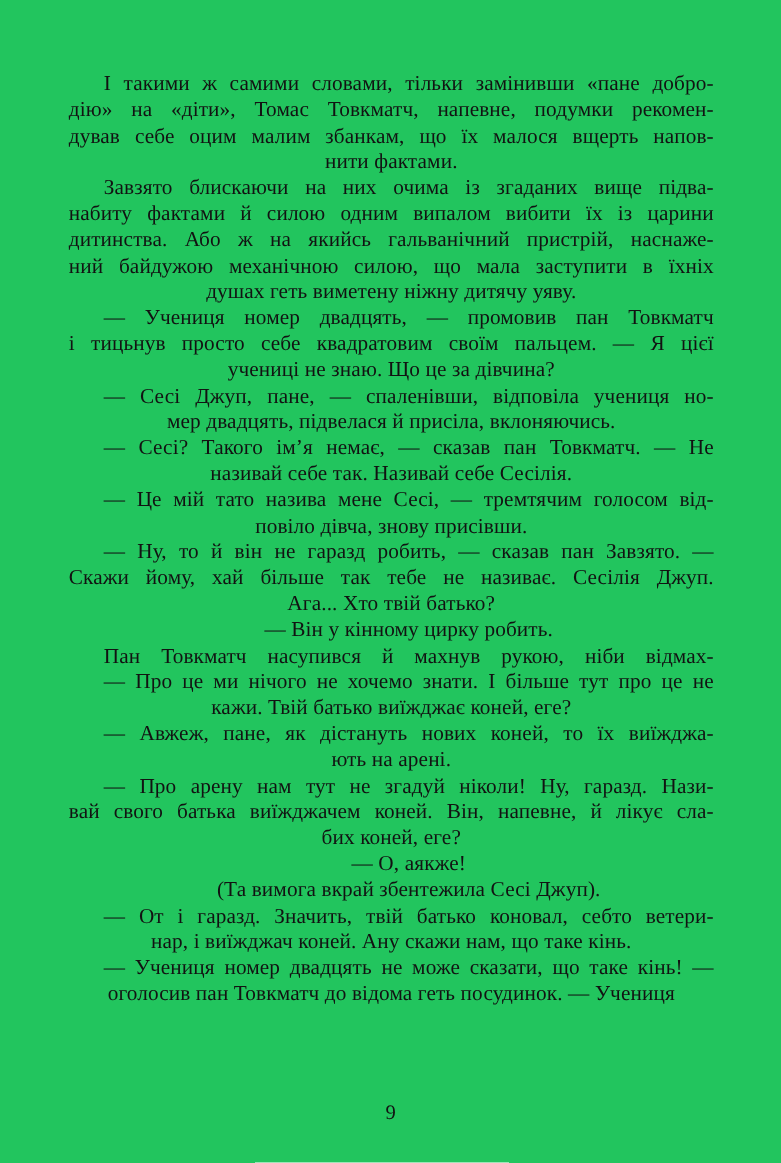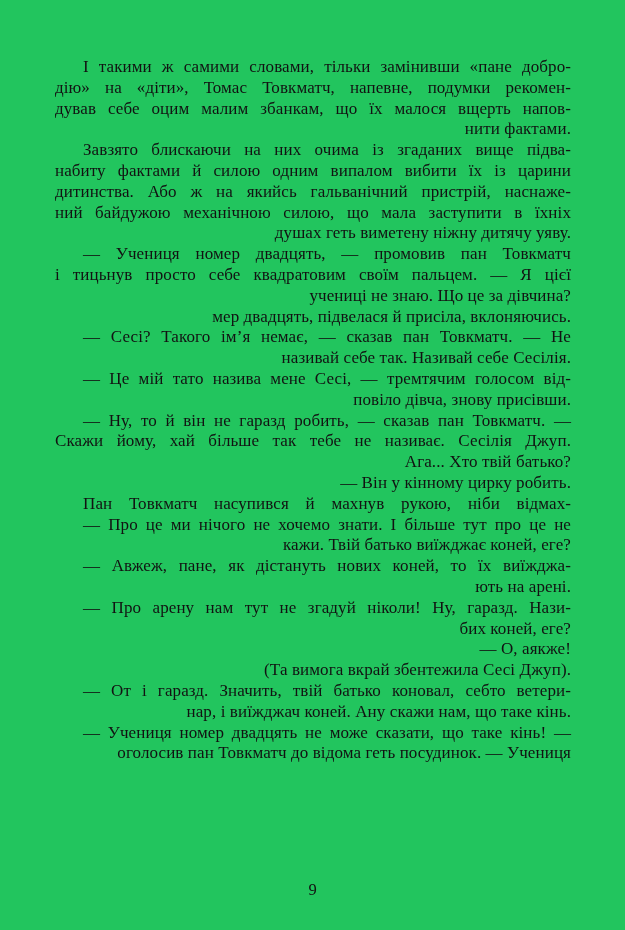--- a/index.html
+++ b/index.html
@@ -33,21 +33,21 @@
     margin: 0;
     padding: 0;
   }
   .line {
     display: block;
     text-align: justify;
     text-align-last: justify;
     white-space: normal;
   }
   .line.last {
-    text-align: right;
+    text-align: center;
     text-align-last: auto;
   }
   .line.first {
     text-indent: 28px;
   }
   .page-number {
     position: absolute;
     left: 0;
     right: 0;
     top: 880px;
@@ -73,51 +73,53 @@
         <span class="line">дитинства. Або ж на якийсь гальванічний пристрій, наснаже-</span>
         <span class="line">ний байдужою механічною силою, що мала заступити в їхніх</span>
         <span class="line last">душах геть виметену ніжну дитячу уяву.</span>
       </p>
       <p class="para">
         <span class="line first">— Учениця номер двадцять, — промовив пан Товкматч</span>
         <span class="line">і тицьнув просто себе квадратовим своїм пальцем. — Я цієї</span>
         <span class="line last">учениці не знаю. Що це за дівчина?</span>
       </p>
       <p class="para">
+        <span class="line first">— Сесі Джуп, пане, — спаленівши, відповіла учениця но-</span>
         <span class="line last">мер двадцять, підвелася й присіла, вклоняючись.</span>
       </p>
       <p class="para">
         <span class="line first">— Сесі? Такого ім’я немає, — сказав пан Товкматч. — Не</span>
         <span class="line last">називай себе так. Називай себе Сесілія.</span>
       </p>
       <p class="para">
         <span class="line first">— Це мій тато назива мене Сесі, — тремтячим голосом від-</span>
         <span class="line last">повіло дівча, знову присівши.</span>
       </p>
       <p class="para">
-        <span class="line first">— Ну, то й він не гаразд робить, — сказав пан Товкматч. —</span>
+        <span class="line first">— Ну, то й він не гаразд робить, — сказав пан Завзято. —</span>
         <span class="line">Скажи йому, хай більше так тебе не називає. Сесілія Джуп.</span>
         <span class="line last">Ага... Хто твій батько?</span>
       </p>
       <p class="para">
         <span class="line first last">— Він у кінному цирку робить.</span>
       </p>
       <p class="para">
         <span class="line first">Пан Товкматч насупився й махнув рукою, ніби відмах-</span>
       </p>
       <p class="para">
         <span class="line first">— Про це ми нічого не хочемо знати. І більше тут про це не</span>
         <span class="line last">кажи. Твій батько виїжджає коней, еге?</span>
       </p>
       <p class="para">
         <span class="line first">— Авжеж, пане, як дістануть нових коней, то їх виїжджа-</span>
         <span class="line last">ють на арені.</span>
       </p>
       <p class="para">
         <span class="line first">— Про арену нам тут не згадуй ніколи! Ну, гаразд. Нази-</span>
+        <span class="line">вай свого батька виїжджачем коней. Він, напевне, й лікує сла-</span>
         <span class="line last">бих коней, еге?</span>
       </p>
       <p class="para">
         <span class="line first last">— О, аякже!</span>
       </p>
       <p class="para">
         <span class="line first last">(Та вимога вкрай збентежила Сесі Джуп).</span>
       </p>
       <p class="para">
         <span class="line first">— От і гаразд. Значить, твій батько коновал, себто ветери-</span>

